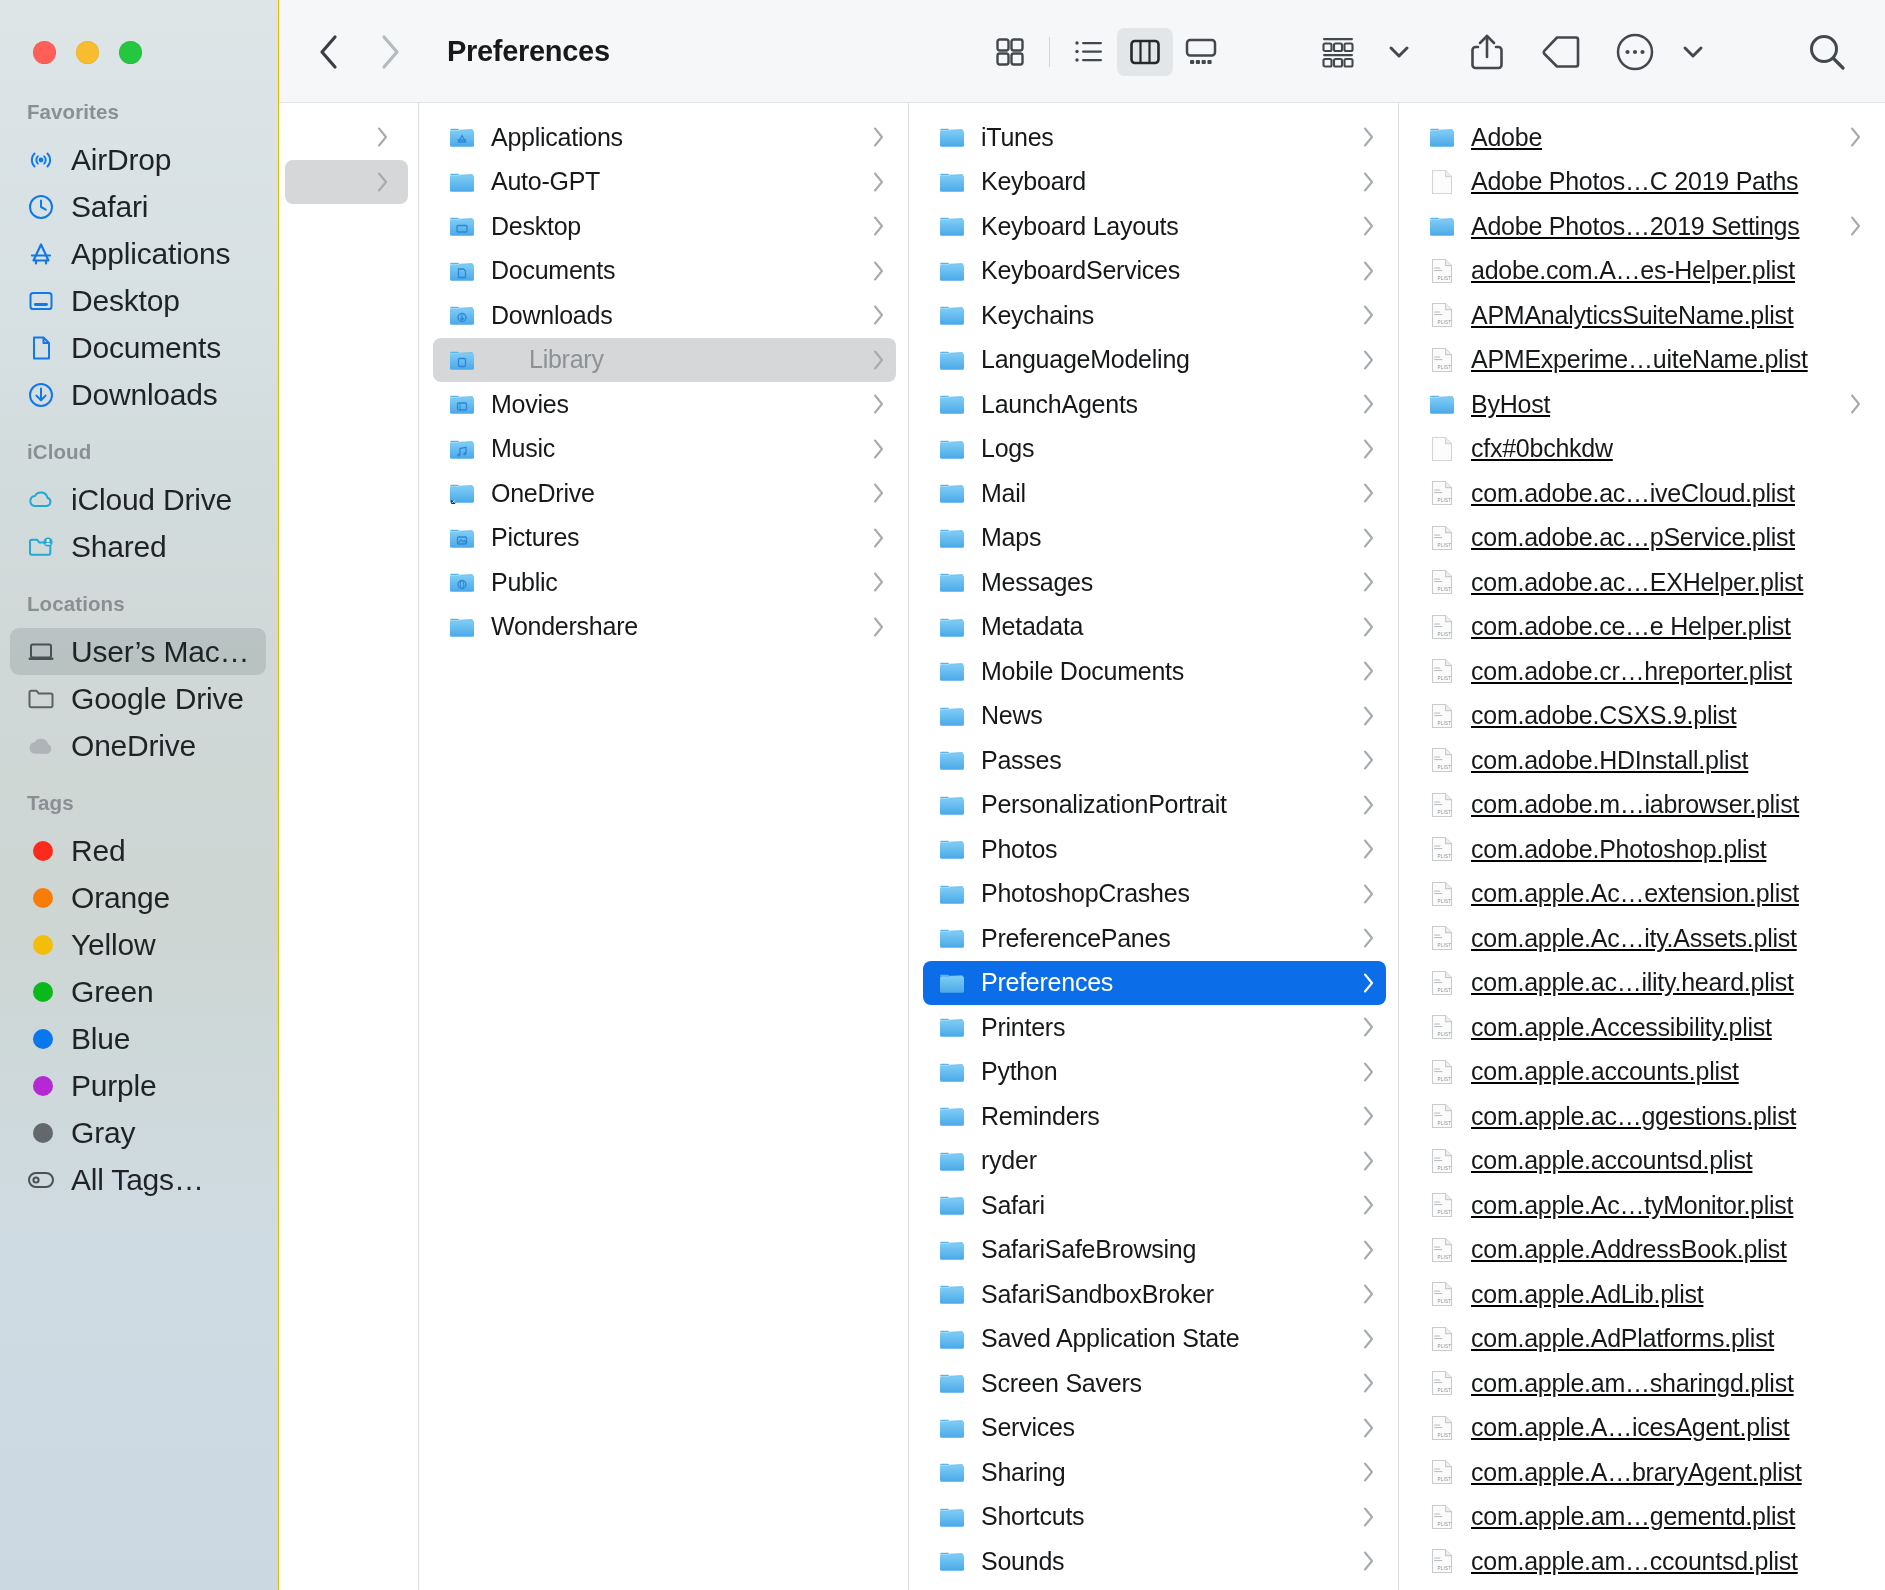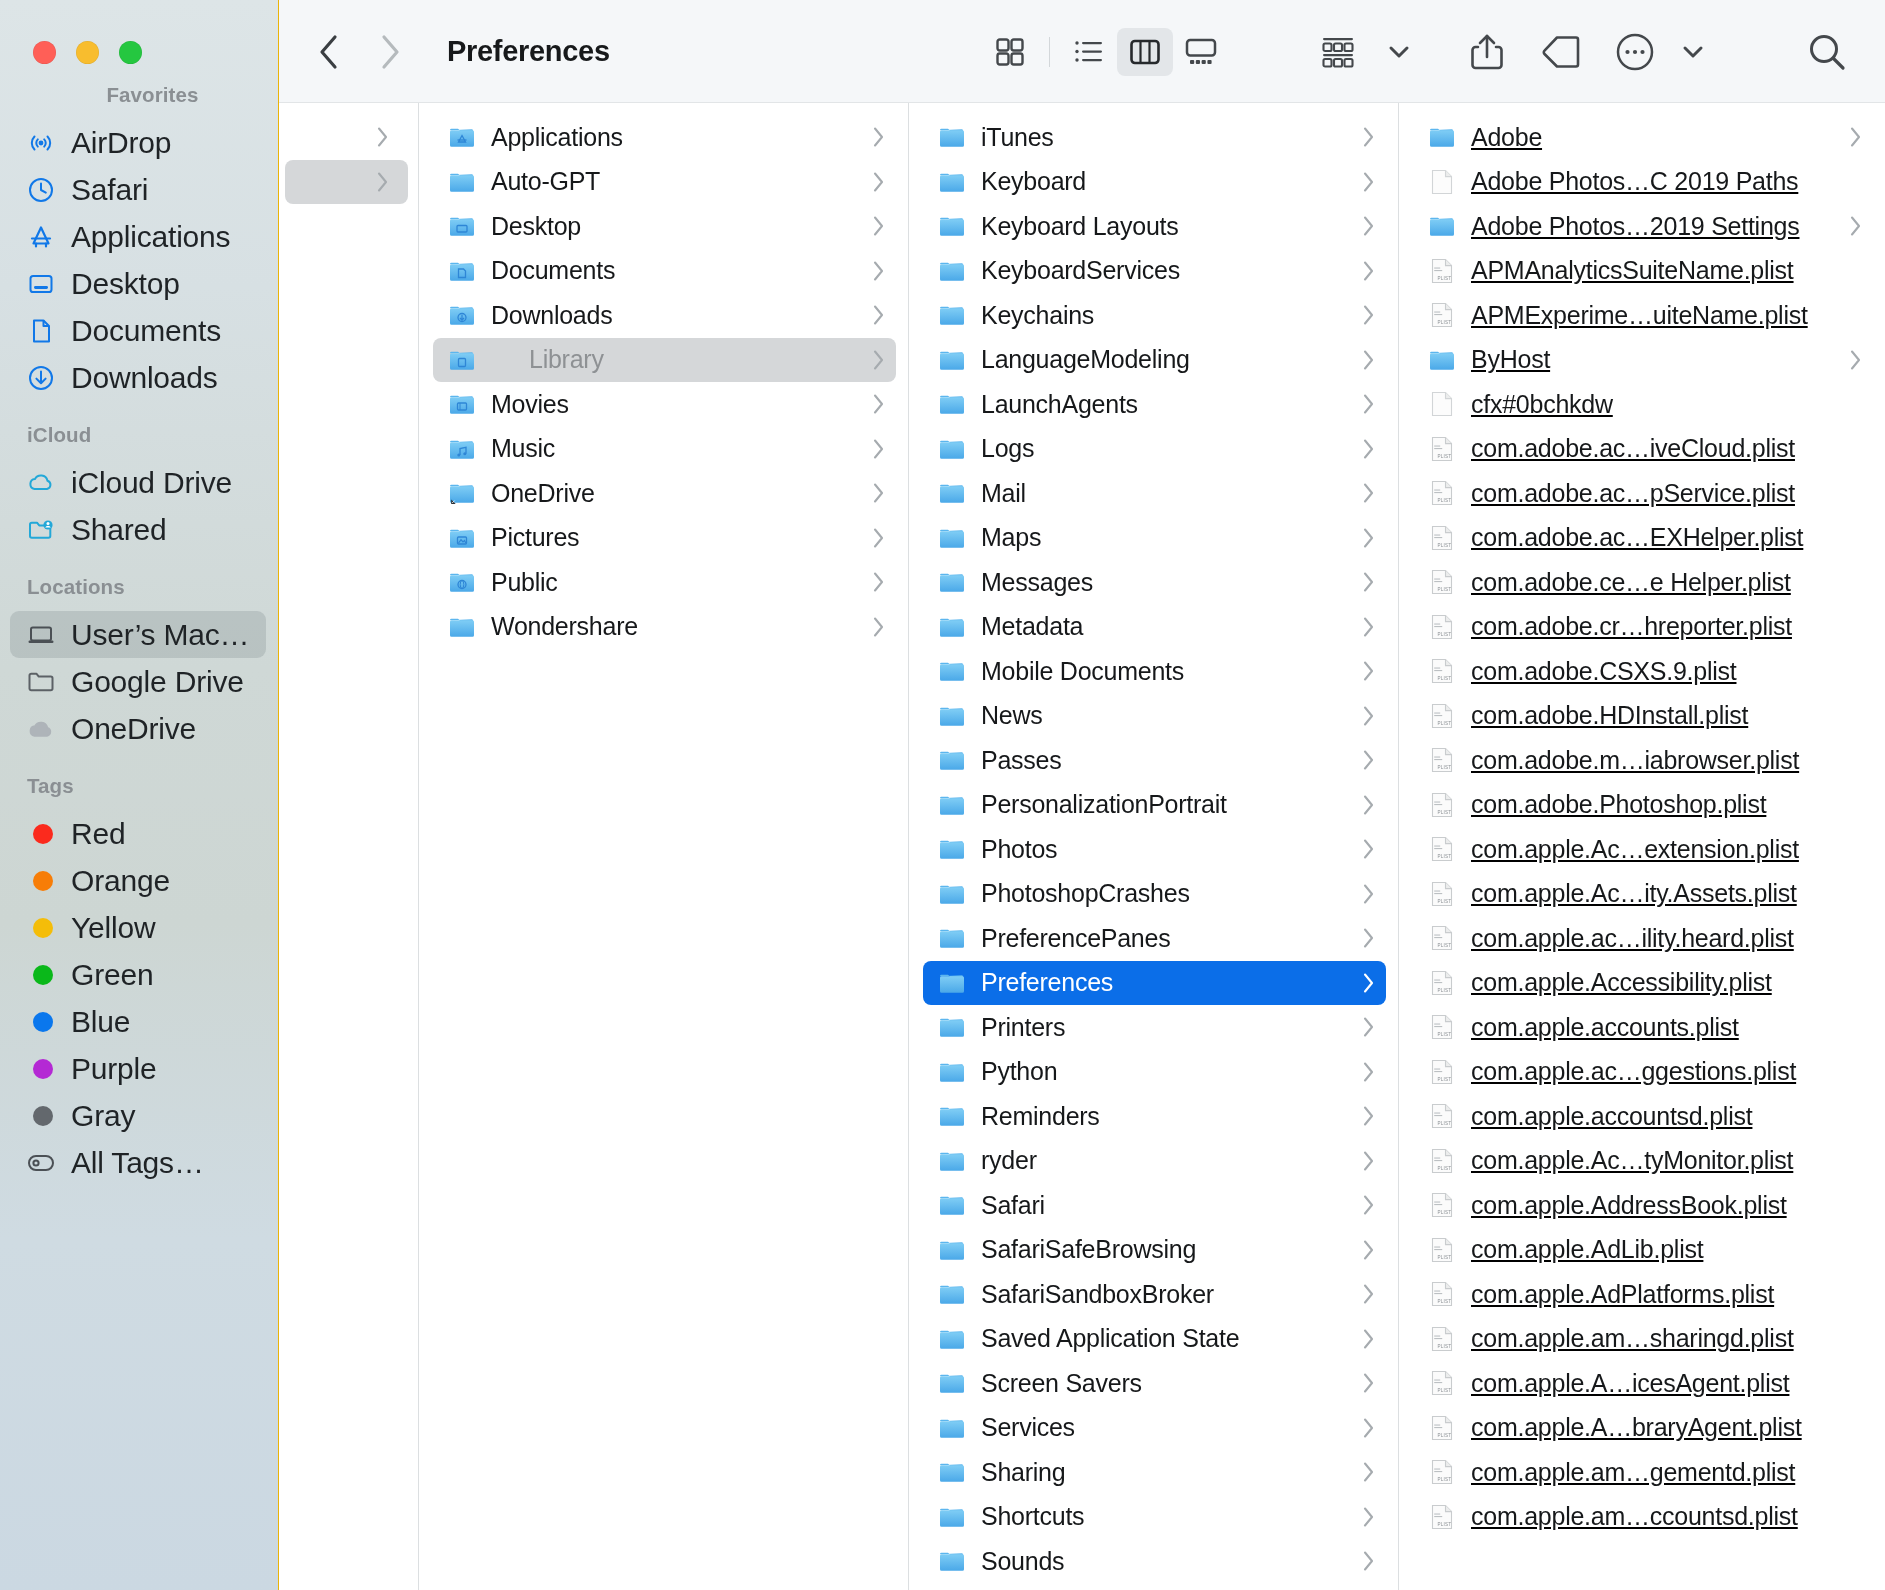--- a/index.html
+++ b/index.html
@@ -39,21 +39,21 @@
 
   .sb-section {
     font-size: 20.5px;
     font-weight: bold;
     color: #8a8f93;
     padding: 0 0 0 27px;
     margin-top: 22px;
     margin-bottom: 12px;
     letter-spacing: 0.1px;
   }
-  .sb-section.first { margin-top: 9px; text-align: center; }
+  .sb-section.first { margin-top: 26px; }
   .sb-item {
     display: flex; align-items: center;
     height: 47px;
     margin: 0 12px 0 10px;
     padding-left: 17px;
     border-radius: 9px;
     gap: 16px;
     cursor: default;
   }
   .sb-item.selected { background: rgba(120,130,135,0.26); }
@@ -1485,20 +1485,33 @@
             <div class="row">
               <span class="ficon">
                 <svg width="30" height="30" viewBox="0 0 30 30">
         <path d="M5.5 3.5 L18.5 3.5 L24.5 9.6 L24.5 26.5 L5.5 26.5 Z" fill="#fbfbfb" stroke="#c9ccce" stroke-width="1.1"></path>
         <path d="M18.5 3.5 L18.5 9.6 L24.5 9.6" fill="#eceded" stroke="#c9ccce" stroke-width="1.1"></path>
         <rect x="7.2" y="11.5" width="6" height="1.1" fill="#bcc0c3"></rect>
         <rect x="7.2" y="14" width="8" height="1.1" fill="#bcc0c3"></rect>
         <text x="10.5" y="24" font-size="4.6" fill="#8d9296" font-family="Liberation Sans, sans-serif" letter-spacing="0.2">PLIST</text>
       </svg>
               </span>
+              <span class="rname">adobe.com.A…es-Helper.plist</span>
+              <span class="chev"></span>
+            </div>
+            <div class="row">
+              <span class="ficon">
+                <svg width="30" height="30" viewBox="0 0 30 30">
+        <path d="M5.5 3.5 L18.5 3.5 L24.5 9.6 L24.5 26.5 L5.5 26.5 Z" fill="#fbfbfb" stroke="#c9ccce" stroke-width="1.1"></path>
+        <path d="M18.5 3.5 L18.5 9.6 L24.5 9.6" fill="#eceded" stroke="#c9ccce" stroke-width="1.1"></path>
+        <rect x="7.2" y="11.5" width="6" height="1.1" fill="#bcc0c3"></rect>
+        <rect x="7.2" y="14" width="8" height="1.1" fill="#bcc0c3"></rect>
+        <text x="10.5" y="24" font-size="4.6" fill="#8d9296" font-family="Liberation Sans, sans-serif" letter-spacing="0.2">PLIST</text>
+      </svg>
+              </span>
               <span class="rname">APMAnalyticsSuiteName.plist</span>
               <span class="chev"></span>
             </div>
             <div class="row">
               <span class="ficon">
                 <svg width="30" height="30" viewBox="0 0 30 30">
         <path d="M5.5 3.5 L18.5 3.5 L24.5 9.6 L24.5 26.5 L5.5 26.5 Z" fill="#fbfbfb" stroke="#c9ccce" stroke-width="1.1"></path>
         <path d="M18.5 3.5 L18.5 9.6 L24.5 9.6" fill="#eceded" stroke="#c9ccce" stroke-width="1.1"></path>
         <rect x="7.2" y="11.5" width="6" height="1.1" fill="#bcc0c3"></rect>
         <rect x="7.2" y="14" width="8" height="1.1" fill="#bcc0c3"></rect>

